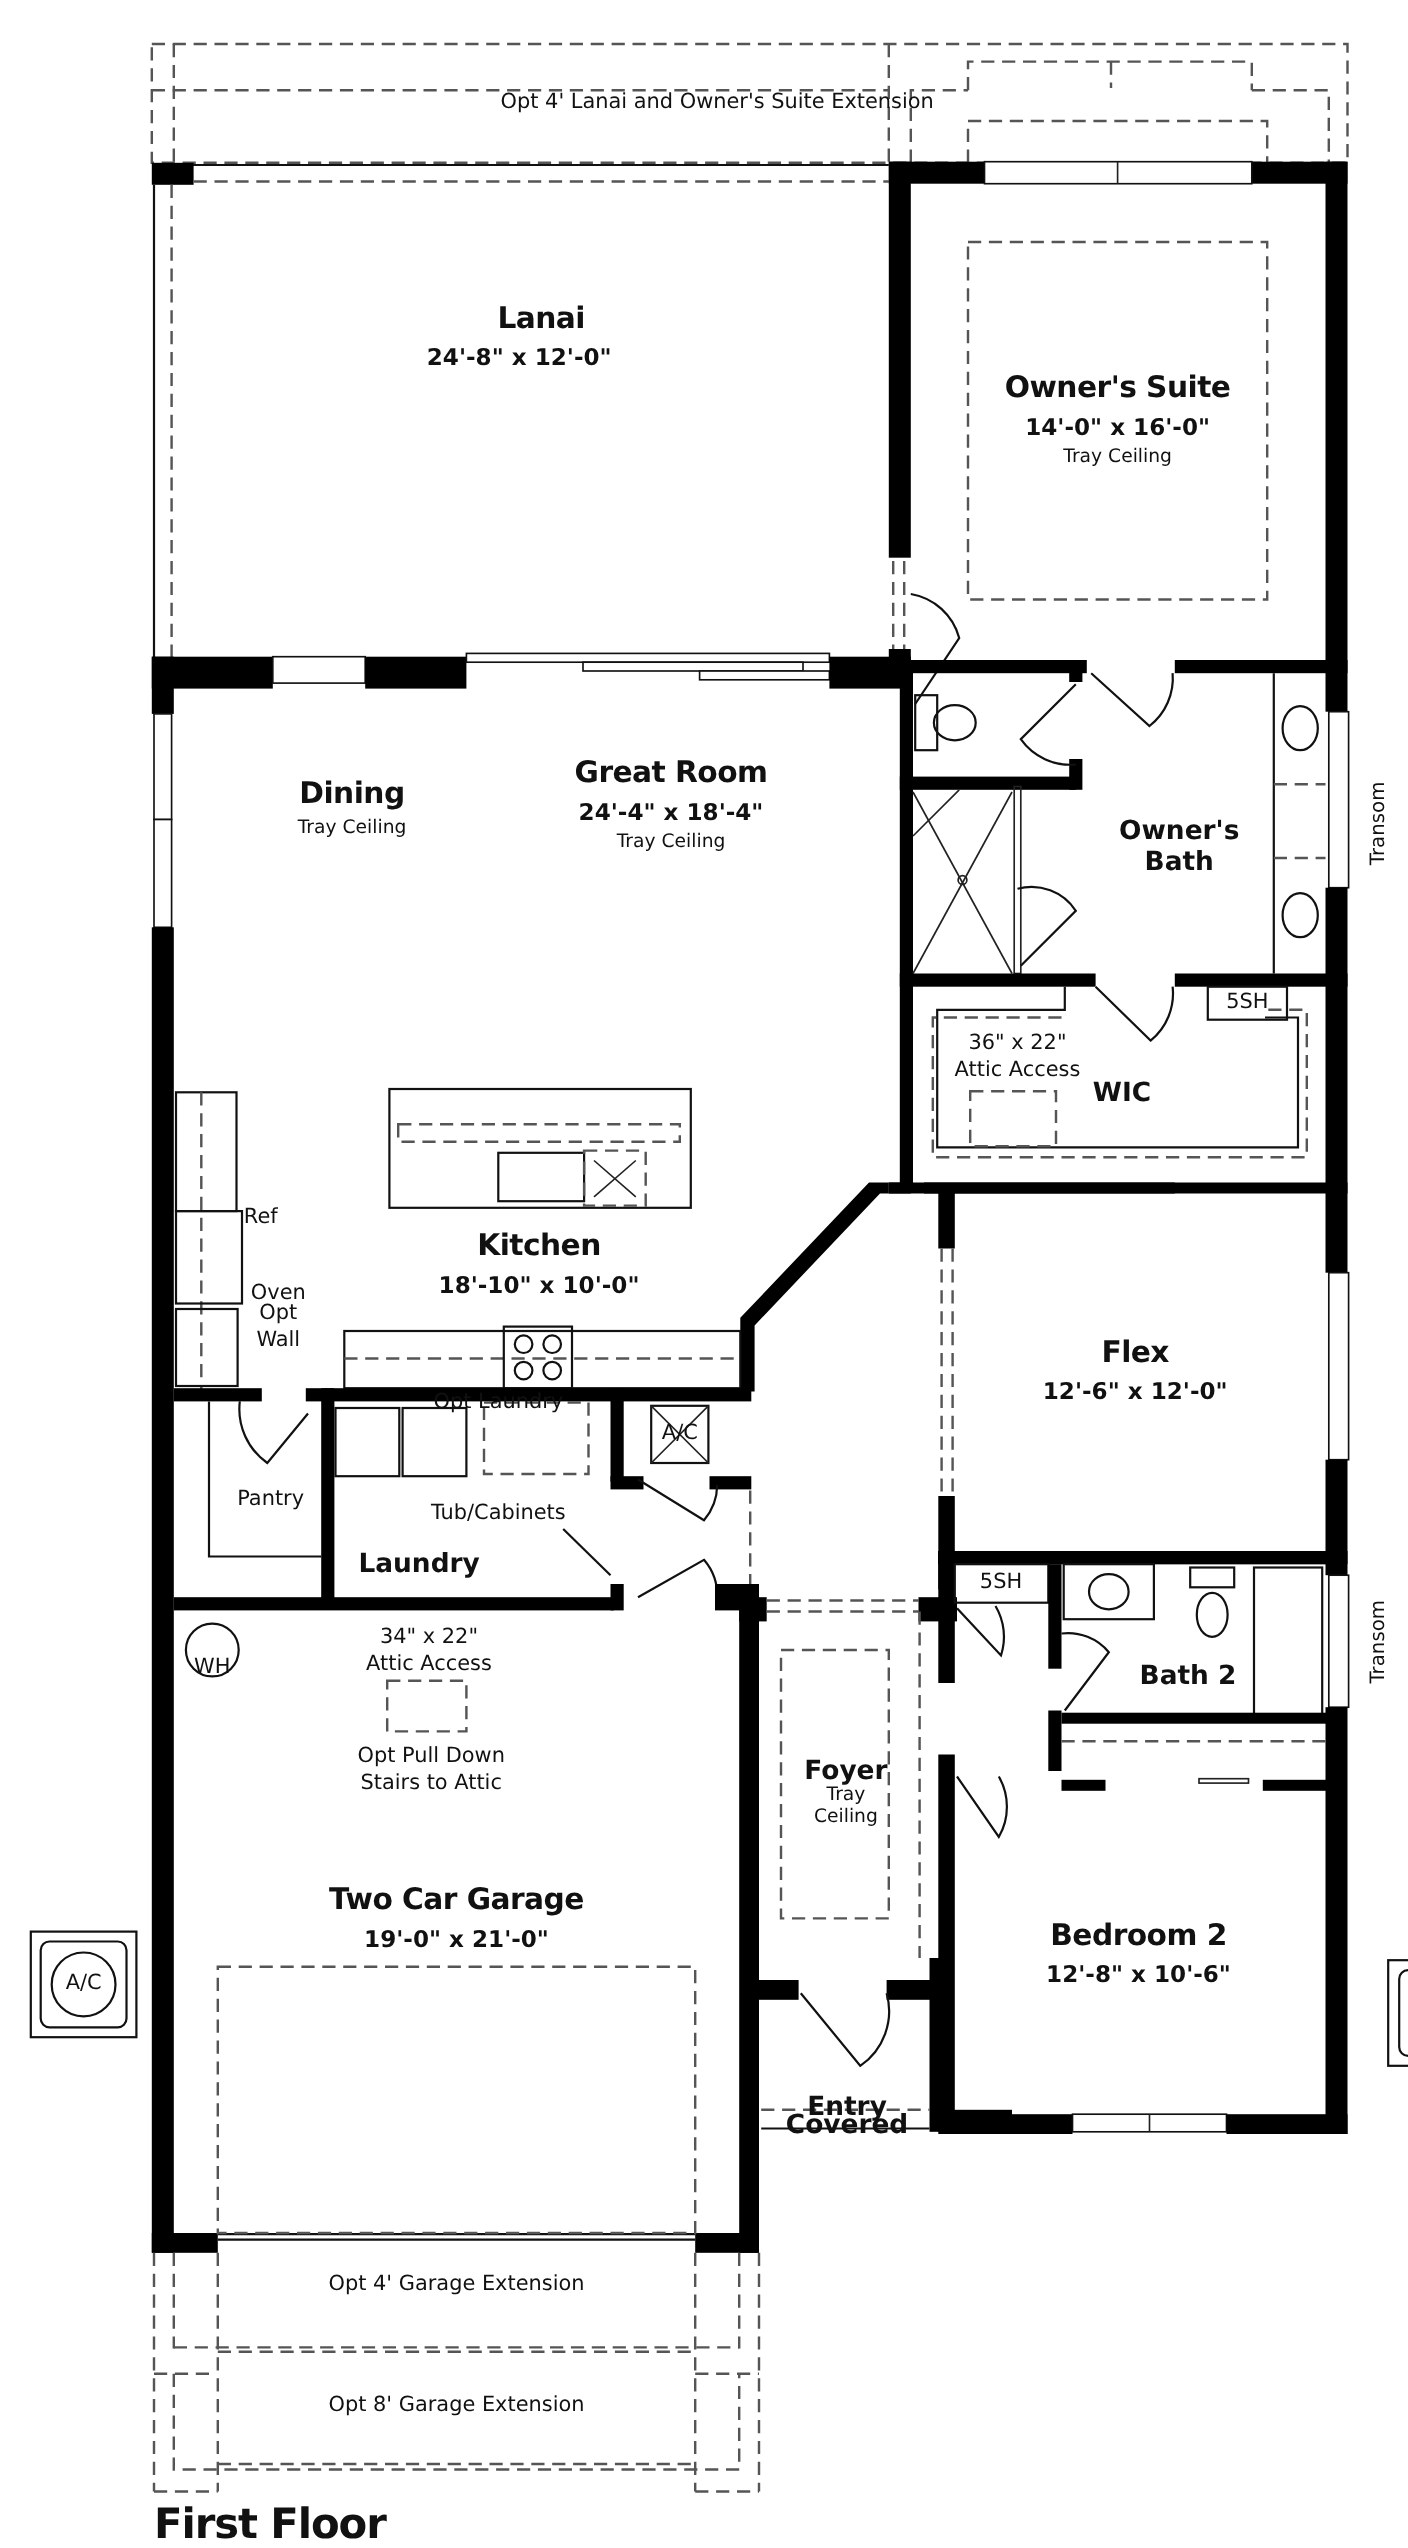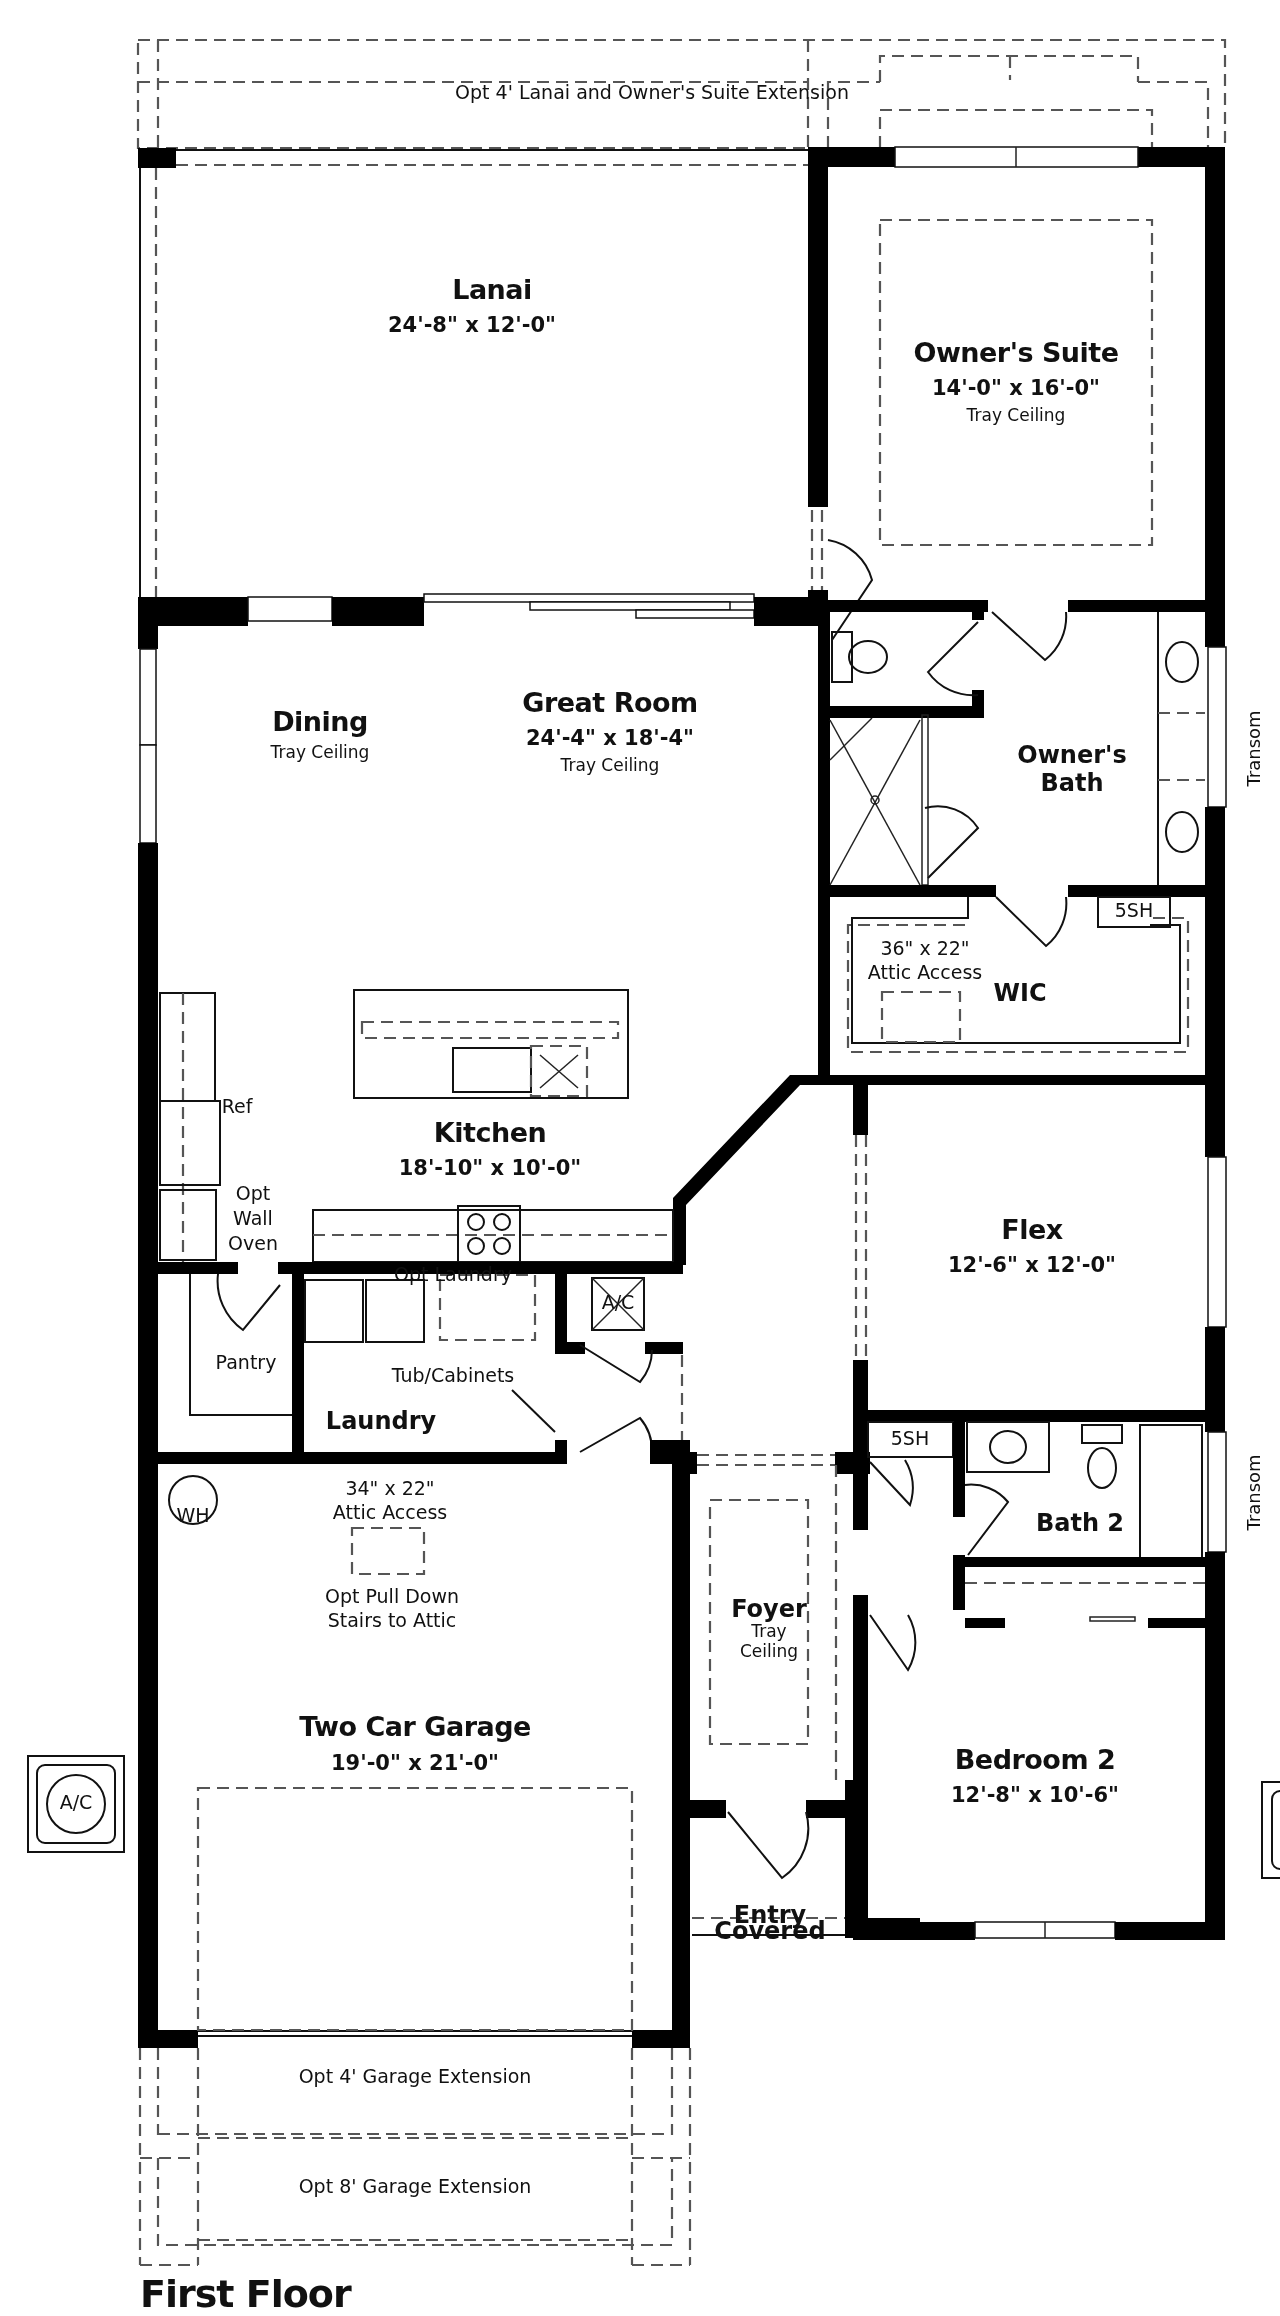--- a/index.html
+++ b/index.html
@@ -291,21 +291,21 @@
 <div class="lbl small" style="left:925px; top:938px;">36" x 22"</div>
 <div class="lbl small" style="left:925px; top:962px;">Attic Access</div>
 <div class="lbl smallb" style="left:1020px; top:980px;">WIC</div>
 
 <div class="lbl room-name" style="left:490px; top:1118px;">Kitchen</div>
 <div class="lbl room-dim" style="left:490px; top:1157px;">18'-10" x 10'-0"</div>
 
 <div class="lbl small" style="left:190px; top:1096px;margin-left:47px;">Ref</div>
 <div class="lbl small" style="left:253px; top:1183px;">Opt</div>
 <div class="lbl small" style="left:253px; top:1208px;">Wall</div>
-<div class="lbl small" style="left:253px; top:1233px;">Oven</div>
+<div class="lbl small" style="left:253px; top:1165px;">Oven</div>
 
 <div class="lbl small" style="left:246px; top:1352px;">Pantry</div>
 <div class="lbl small" style="left:453px; top:1264px;">Opt Laundry</div>
 <div class="lbl small" style="left:453px; top:1365px;">Tub/Cabinets</div>
 <div class="lbl smallb" style="left:381px; top:1408px;">Laundry</div>
 <div class="lbl small" style="left:618px; top:1292px;">A/C</div>
 
 <div class="lbl room-name" style="left:1032px; top:1215px;">Flex</div>
 <div class="lbl room-dim" style="left:1032px; top:1254px;">12'-6" x 12'-0"</div>
 

